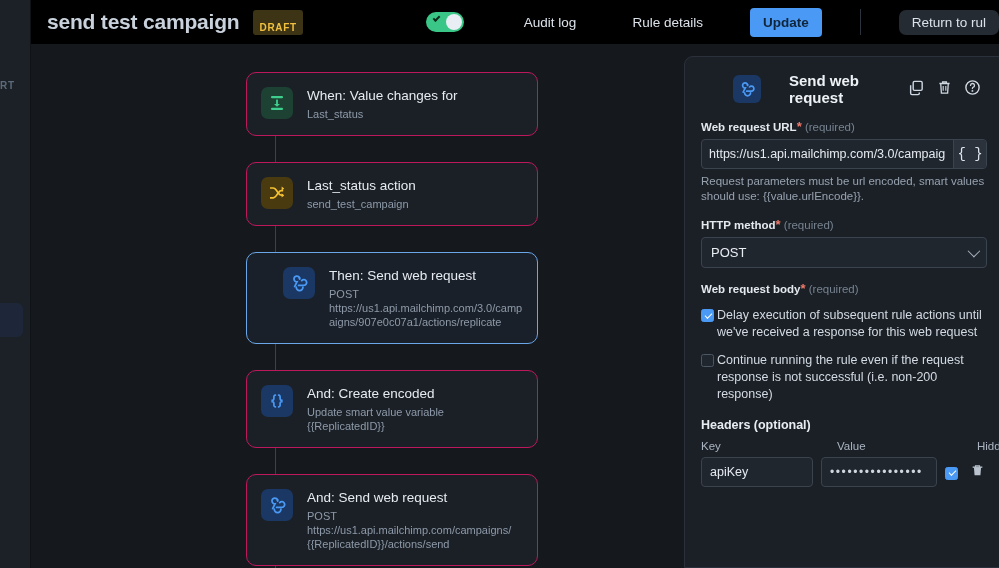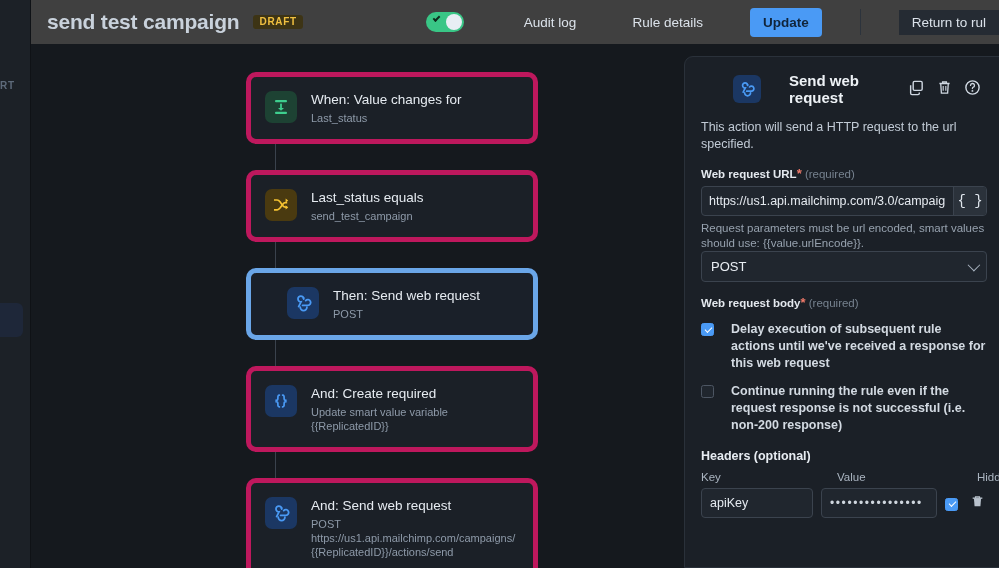--- a/index.html
+++ b/index.html
@@ -31,33 +31,33 @@
     position: absolute; left: -24px; top: 303px;
     width: 47px; height: 34px;
     background: #1e2739;
     border-radius: 6px;
   }
 
   
   .topbar {
     position: absolute; left: 31px; top: 0;
     width: 968px; height: 44px;
-    background: #404040;
+    background: #000000;
     display: flex; align-items: center;
   }
   .rule-title {
     margin-left: 16px;
     font-size: 21px; font-weight: 700; color: #c9d2dc;
     letter-spacing: -.2px; white-space: nowrap;
   }
   .draft-badge {
     margin-left: 14px;
     background: #3d3415; color: #f0c040;
     font-size: 10px; font-weight: 700; letter-spacing: .7px;
-    padding: 1px 6px 2px; border-radius: 3px;
+    padding: 12px 6px 2px; border-radius: 3px;
   }
   .topbar-right {
     margin-left: auto; display: flex; align-items: center;
     height: 100%; padding-right: 0; gap: 30px;
   }
   .toggle {
     width: 38px; height: 20px; border-radius: 11px;
     background: #39c686; position: relative; cursor: pointer;
     flex: none; margin-right: 17px;
   }
@@ -78,39 +78,39 @@
   }
   .btn-primary {
     background: #4a9af5; color: #10243a;
     font-size: 13.5px; font-weight: 700;
     padding: 7px 13px; border-radius: 4px;
     margin-left: 4px; cursor: pointer; white-space: nowrap;
   }
   .vdiv { width: 1px; height: 26px; background: #2c333c; margin: 0 8px; }
   .btn-secondary {
     background: #252b33; color: #dbe2ea;
-    font-size: 13.5px; padding: 5px 13px; border-radius: 0;
+    font-size: 13.5px; padding: 5px 13px; border-radius: 7px;
     cursor: pointer; white-space: nowrap;
   }
 
   
   .canvas {
     position: absolute; left: 31px; top: 44px;
     width: 968px; height: 524px;
     background: #15191e;
     overflow: hidden;
   }
 
   .flow { position: absolute; left: 215px; top: 28px; width: 294px; }
 
   .node {
     position: relative;
     width: 292px;
     background: #1b2027;
-    border: 5px solid #be185d;
+    border: 1px solid #be185d;
     border-radius: 10px;
     padding: 14px 14px 14px 14px;
     display: flex; gap: 14px; align-items: flex-start;
     cursor: pointer;
   }
   .node.selected {
     border-color: #6aa6e8;
     background: #1a2029;
     padding-left: 36px;
   }
@@ -195,23 +195,22 @@
     padding: 0 9px; cursor: pointer;
   }
   .select-wrap .sval { font-size: 13px; color: #e9eef3; }
   .chev {
     margin-left: auto; width: 9px; height: 9px;
     border-right: 1.6px solid #a9b4c1; border-bottom: 1.6px solid #a9b4c1;
     transform: rotate(45deg) translateY(-2px);
   }
 
   .cbrow {
-    display: flex; gap: 17px; align-items: flex-start;
+    display: flex; gap: 3px; align-items: flex-start;
     margin-top: 11px;
-    font-weight: bold;
   }
   .cbox {
     flex: none; width: 13px; height: 13px; border-radius: 2.5px;
     margin-top: 2px; cursor: pointer; position: relative;
   }
   .cbox.on { background: #4a9af5; border: 1px solid #4a9af5; }
   .cbox.on::after {
     content: ""; position: absolute; left: 3px; top: 2.5px;
     width: 6px; height: 3px;
     border-left: 1.6px solid #fff; border-bottom: 1.6px solid #fff;
@@ -304,21 +303,21 @@
       <div class="node">
         <div class="node-icon ic-yellow">
           <svg width="18" height="18" viewBox="0 0 18 18" aria-hidden="true">
             <path d="M2 4h3.2c1.2 0 2 .7 3 2l2.4 3.4c.8 1.1 1.6 1.8 2.9 1.8h1.7" stroke="#f5c232" stroke-width="1.7" fill="none"></path>
             <path d="M2 13.8h3.2c1.2 0 2-.7 3-2l2.4-3.4c.8-1.1 1.6-1.8 2.9-1.8h1.7" stroke="#f5c232" stroke-width="1.7" fill="none"></path>
             <path d="M13.6 2.4l2.6 2.2-2.6 2.2z" fill="#f5c232"></path>
             <path d="M13.6 9.2l2.6 2.2-2.6 2.2z" fill="#f5c232"></path>
           </svg>
         </div>
         <div class="node-body">
-          <div class="node-title">Last_status equals</div>
+          <div class="node-title">Last_status action</div>
           <div class="node-sub">
             <span class="ln">send_test_campaign</span>
           </div>
         </div>
       </div>
       <div class="connector"></div>
 
       <div class="node selected">
         <div class="node-icon ic-blue">
           <svg width="19" height="19" viewBox="0 0 20 20" aria-hidden="true">
@@ -327,34 +326,35 @@
               <path d="M12.3 7.0 A3 3 0 1 1 14.6 12.0 L9.0 12.0"></path>
               <path d="M13.6 13.9 A3 3 0 1 1 6.6 13.9"></path>
             </g>
             <circle cx="10" cy="4.3" r="1.1" fill="#4a9af5"></circle>
           </svg>
         </div>
         <div class="node-body">
           <div class="node-title">Then: Send web request</div>
           <div class="node-sub">
             <span class="ln">POST</span>
+            <span class="ln">https://us1.api.mailchimp.com/3.0/campaigns/907e0c07a1/actions/replicate</span>
           </div>
         </div>
       </div>
       <div class="connector"></div>
 
       <div class="node">
         <div class="node-icon ic-blue">
           <svg width="18" height="18" viewBox="0 0 18 18" aria-hidden="true">
             <path d="M7.4 3.1c-1.7 0-1.5 1.6-1.5 3.1 0 1.4-.6 2.1-1.7 2.1v1.4c1.1 0 1.7.7 1.7 2.1 0 1.5-.2 3.1 1.5 3.1" stroke="#4a9af5" stroke-width="1.7" fill="none" stroke-linecap="round"></path>
             <path d="M10.6 3.1c1.7 0 1.5 1.6 1.5 3.1 0 1.4.6 2.1 1.7 2.1v1.4c-1.1 0-1.7.7-1.7 2.1 0 1.5.2 3.1-1.5 3.1" stroke="#4a9af5" stroke-width="1.7" fill="none" stroke-linecap="round"></path>
           </svg>
         </div>
         <div class="node-body">
-          <div class="node-title">And: Create required</div>
+          <div class="node-title">And: Create encoded</div>
           <div class="node-sub">
             <span class="ln">Update smart value variable</span>
             <span class="ln">{{ReplicatedID}}</span>
           </div>
         </div>
       </div>
       <div class="connector"></div>
 
       <div class="node">
         <div class="node-icon ic-blue">
@@ -413,32 +413,35 @@
         <span class="pa-icon">
           <svg width="17" height="17" viewBox="0 0 18 18" aria-hidden="true">
             <circle cx="9" cy="9" r="7" fill="none" stroke="#cfd7e1" stroke-width="1.5"></circle>
             <path d="M6.9 6.8a2.1 2.1 0 1 1 2.6 2.1c-.5.2-.6.6-.6 1.2" fill="none" stroke="#cfd7e1" stroke-width="1.4" stroke-linecap="round"></path>
             <circle cx="8.9" cy="12.6" r="1" fill="#cfd7e1"></circle>
           </svg>
         </span>
       </div>
     </div>
 
-    <div class="panel-desc">This action will send a HTTP request to the url specified.</div>
 
     <div class="flabel">
       <span>Web request URL</span><span class="req-star">*</span>
       <span class="req-txt">(required)</span>
     </div>
     <div class="input-wrap">
       <input type="text" value="https://us1.api.mailchimp.com/3.0/campaigns/907" style="">
       <span class="braces-btn">{ }</span>
     </div>
     <div class="hint">Request parameters must be url encoded, smart values should use: {{value.urlEncode}}.</div>
 
+    <div class="flabel">
+      <span>HTTP method</span><span class="req-star">*</span>
+      <span class="req-txt">(required)</span>
+    </div>
     <div class="select-wrap">
       <span class="sval">POST</span>
       <span class="chev"></span>
     </div>
 
     <div class="flabel">
       <span>Web request body</span><span class="req-star">*</span>
       <span class="req-txt">(required)</span>
     </div>
 

